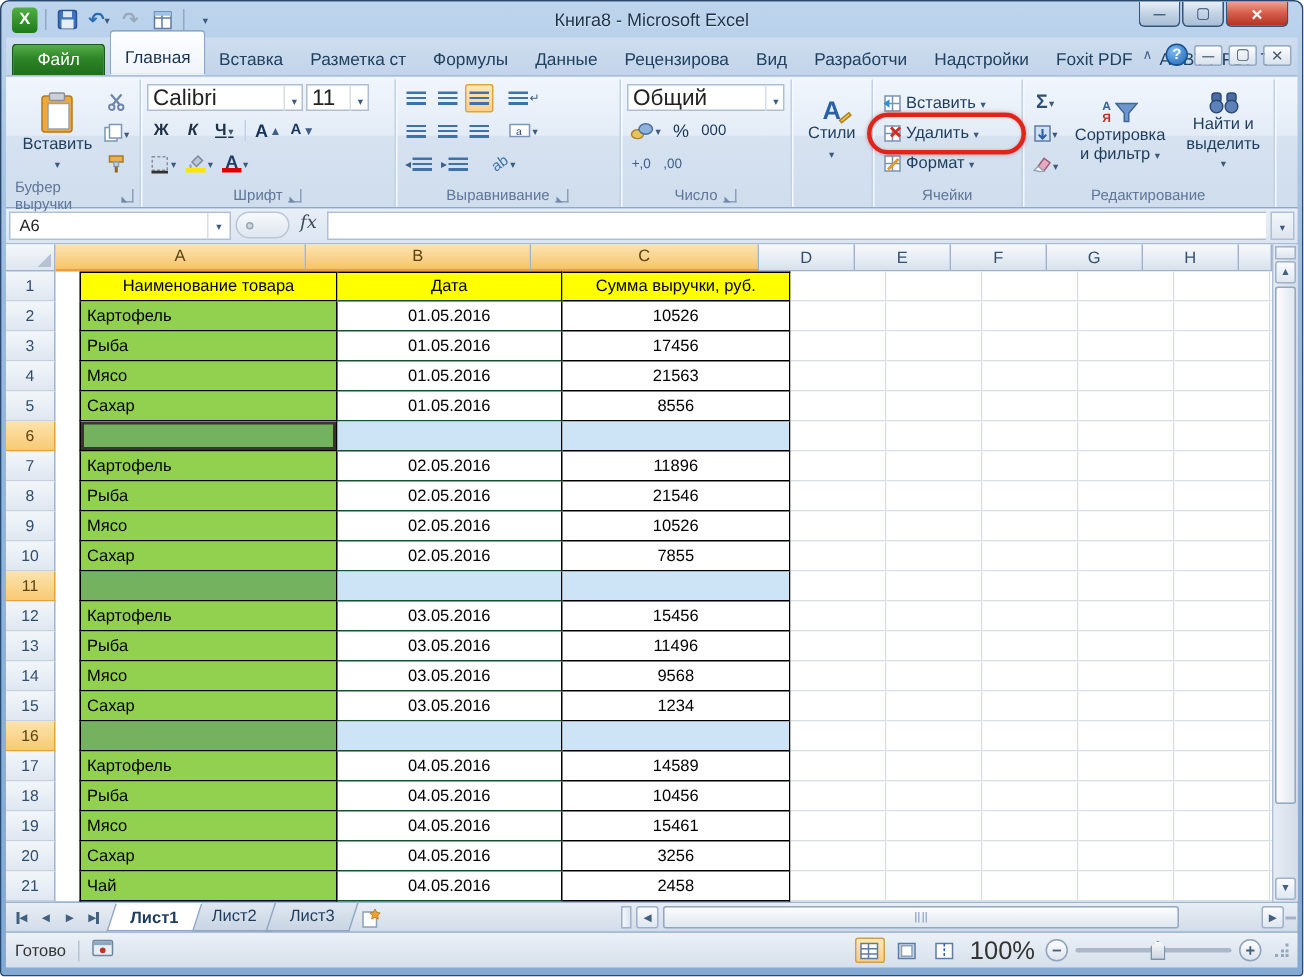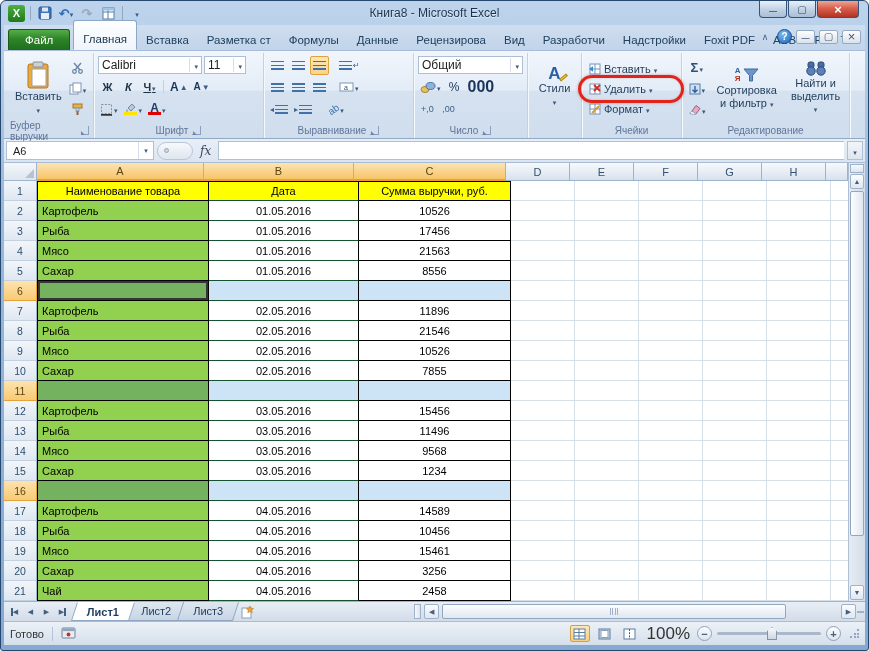--- a/index.html
+++ b/index.html
@@ -52,38 +52,38 @@
   .gbody { flex:1; display:flex; }
   .glabel { height:15px; font-size:10px; color:#5f7699; display:flex; align-items:center; justify-content:center; gap:4px; }
   .launcher { width:9px; height:9px; border-right:1px solid #8aa0bf; border-bottom:1px solid #8aa0bf; position:relative; }
   .launcher::after { content:""; position:absolute; right:1px; bottom:1px; width:0; height:0;
                      border-left:4px solid transparent; border-top:4px solid transparent; border-right:4px solid #6f87a8; transform:rotate(90deg); }
   .btn-big { display:flex; flex-direction:column; align-items:center; justify-content:center; gap:1px;
              padding:2px 5px; border-radius:3px; font-size:11px; color:#1e3c5c; text-align:center; line-height:12px; }
   .col { display:flex; flex-direction:column; justify-content:flex-start; }
   .r22 { height:22px; display:flex; align-items:center; gap:2px; }
   .sbtn { height:19px; min-width:19px; display:flex; align-items:center; justify-content:center; gap:1px; padding:0 2px; border-radius:2px; }
-  .select { background:#fff; border:1px solid #aebfd3; height:18px; display:flex; align-items:center; font-size:12px; padding:0 3px; color:#222; }
+  .select { background:#fff; border:1px solid #aebfd3; height:18px; display:flex; align-items:center; font-size:15px; padding:0 3px; color:#222; }
   .select .dd { margin-left:auto; padding-left:4px; border-left:1px solid #d5dee9; }
   .bld { font-weight:bold; } .itl { font-style:italic; } .unl { text-decoration:underline; }
   .ic-bars { width:13px; height:9px; background:repeating-linear-gradient(to bottom,#3f72a8 0 1.5px,transparent 1.5px 3.6px); }
   .sbtn.on { background:linear-gradient(#fde7b5,#fbd389); border:1px solid #dfa23f; }
   .redbar { width:13px; height:3px; background:#e00000; margin-top:-1px; }
   .ylwbar { width:13px; height:3px; background:#ffe400; margin-top:-1px; }
   .tiny { font-size:8px; color:#3f5f88; }
   .ltr { font-size:12px; font-weight:bold; color:#17355c; line-height:10px; }
   .cells-row { height:20px; display:flex; align-items:center; gap:3px; font-size:11px; color:#1e3c5c; padding:0 3px; }
   .delete-wrap { position:relative; }
   .red-oval { position:absolute; inset:-4px -7px -4px -8px; border:3px solid #e2231a; border-radius:14px;
               pointer-events:none; box-shadow:0 0 3px rgba(160,0,0,.35), inset 0 0 2px rgba(160,0,0,.25); }
   .twoline { font-size:11px; line-height:12px; text-align:center; color:#1e3c5c; }
   .sigma { font-size:13px; font-weight:bold; color:#2f4f75; }
 
   
-  .fbar { height:24px; background:linear-gradient(#e9eff7,#dbe5f1); border-bottom:1px solid #a8bcd4; display:flex; align-items:center; padding:2px 2px; gap:3px; }
+  .fbar { height:24px; background:linear-gradient(#e9eff7,#dbe5f1); border-bottom:1px solid #a8bcd4; display:flex; padding:2px 2px; gap:3px; }
   .namebox { width:148px; height:19px; background:#fff; border:1px solid #b0c0d4; display:flex; align-items:center; padding-left:6px; font-size:11px; color:#222; }
   .namebox .dd { margin-left:auto; width:15px; align-self:stretch; display:flex; align-items:center; justify-content:center; border-left:1px solid #d5dee9; }
   .fpill { width:36px; height:18px; border-radius:9px; background:linear-gradient(#f7f9fc,#dfe6ee); border:1px solid #b9c6d6; display:flex; align-items:center; padding-left:6px; }
   .fdot { width:5px; height:5px; border-radius:50%; background:#cdd6e1; border:1px solid #9aa7b6; }
   .fx { font-family:"DejaVu Serif","Liberation Serif",serif; font-style:italic; font-size:12px; color:#3a4a5c; padding:0 4px; }
   .fml { flex:1; height:19px; background:#fff; border:1px solid #b0c0d4; border-right:none; font-size:11px; padding:0 4px; outline:none; font-family:inherit; }
   .fexp { width:16px; height:19px; background:linear-gradient(#f2f6fa,#dde5ee); border:1px solid #b0c0d4; display:flex; align-items:center; justify-content:center; }
 
   
   .gridwrap { display:flex; height:438px; background:#fff; }
@@ -94,21 +94,21 @@
                    border-left:9px solid transparent; border-bottom:9px solid #b5c2d2; }
   .colhdr { display:flex; align-items:center; justify-content:center; font-size:11px; color:#33506e;
             background:linear-gradient(#f7f9fb,#e6edf4 55%,#d8e1ec); border-right:1px solid #9db4cf; border-bottom:1px solid #9db4cf; }
   .colhdr.sel { background:linear-gradient(#fce4b2,#f9d189 60%,#f7c566); border-bottom:2px solid #ef9d36; color:#5c4312; }
   .rowsarea { flex:1; }
   .grow { display:flex; height:20px; }
   .rowhdr { width:33px; display:flex; align-items:center; justify-content:center; font-size:10.5px; color:#2f4e6e;
             background:linear-gradient(#f2f6fa,#dfe7f1); border-right:1px solid #9db4cf; border-bottom:1px solid #c3d1e0; }
   .rowhdr.sel { background:linear-gradient(#fde3ae,#f8ca74); border-bottom:1px solid #e5a23b; border-right:1px solid #e5a23b; color:#5c4312; }
   .cell { display:flex; align-items:center; font-size:11px; color:#000; }
-  .ca { width:172px; padding-left:4px; border-left:1px solid #000; border-right:1px solid #000; border-bottom:1px solid #000; }
+  .ca { width:172px; padding-left:4px; border-left:1px solid #000; border-right:1px solid #000; border-bottom:1px solid #000;margin-left:16px; }
   .cb { width:150px; justify-content:center; border-right:1px solid #000; border-bottom:1px solid #14532d; }
   .cc { width:152px; justify-content:center; border-right:1px solid #000; border-bottom:1px solid #000; }
   .toprow .ca,.toprow .cb,.toprow .cc { border-top:1px solid #000; }
   .bg-y { background:#ffff00; justify-content:center; padding-left:0; }
   .bg-g { background:#92d050; }
   .bg-gm { background:#74b25f; }
   .bg-b { background:#cde4f6; }
   .active-cell { box-shadow:inset 0 0 0 2px #353535; }
   .cstd { width:64px; border-right:1px solid #d6dee8; border-bottom:1px solid #d6dee8; background:#fff; }
   .cstub { flex:1; border-bottom:1px solid #d6dee8; background:#fff; }
@@ -417,21 +417,21 @@
             <svg width="16" height="12">
                 <ellipse cx="5" cy="8.5" rx="4" ry="3" fill="#e8c25a" stroke="#a8842c"></ellipse>
                 <ellipse cx="10.5" cy="5" rx="4.5" ry="3.5" fill="#8fb2dd" stroke="#4a6fa0"></ellipse>
               </svg>
             <span class="dd"></span>
           </div>
           <div class="sbtn">
               <span style="font-size:12px;color:#17355c">%</span>
             </div>
           <div class="sbtn">
-              <span style="font-size:16px;font-weight:bold;color:#17355c">000</span>
+              <span style="font-size:10px;font-weight:normal;color:#17355c">000</span>
             </div>
         </div>
         <div class="r22">
           <div class="sbtn">
               <span class="tiny" style="font-size:9px">+,0</span>
             </div>
           <div class="sbtn">
               <span class="tiny" style="font-size:9px">,00</span>
             </div>
         </div>

